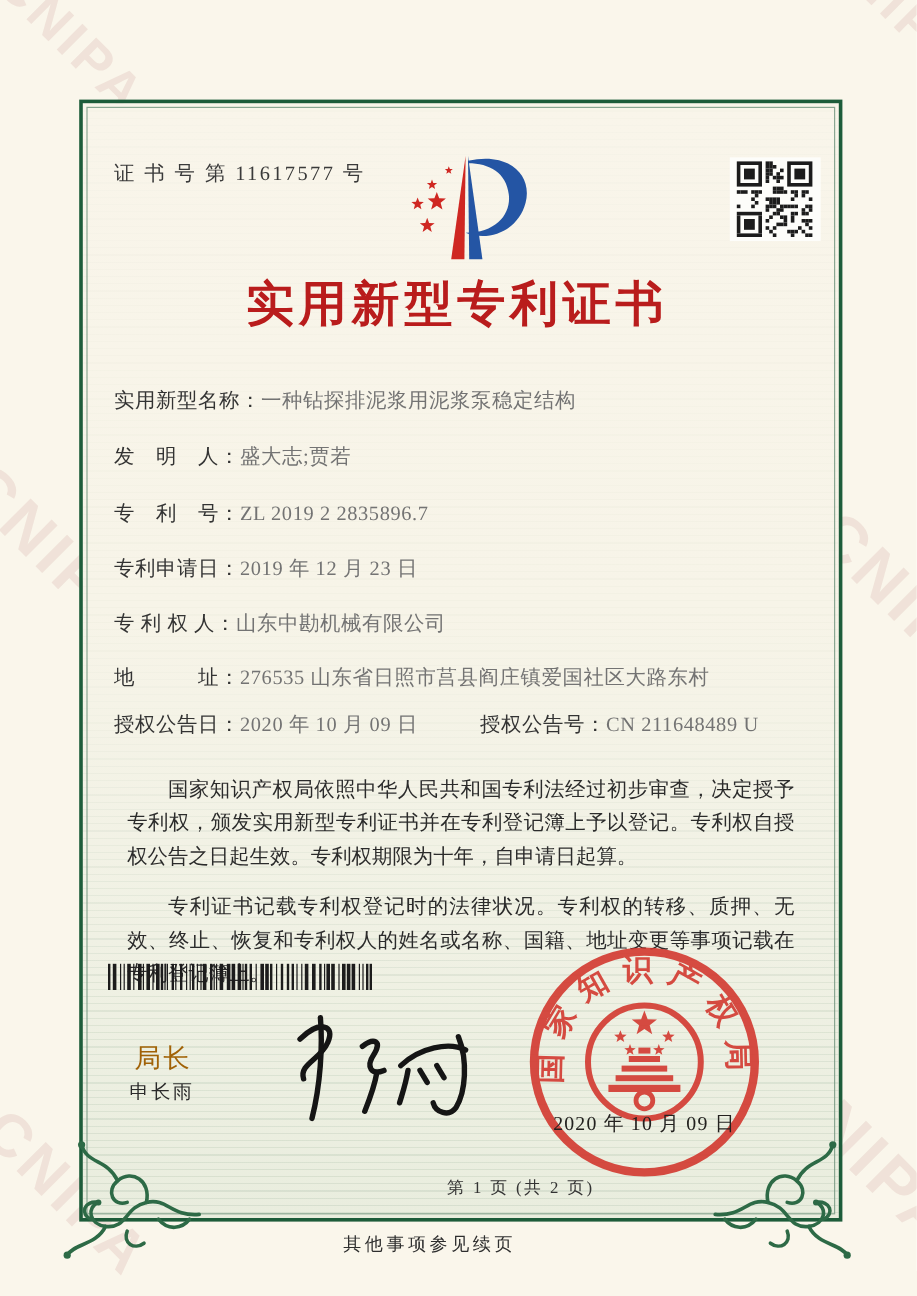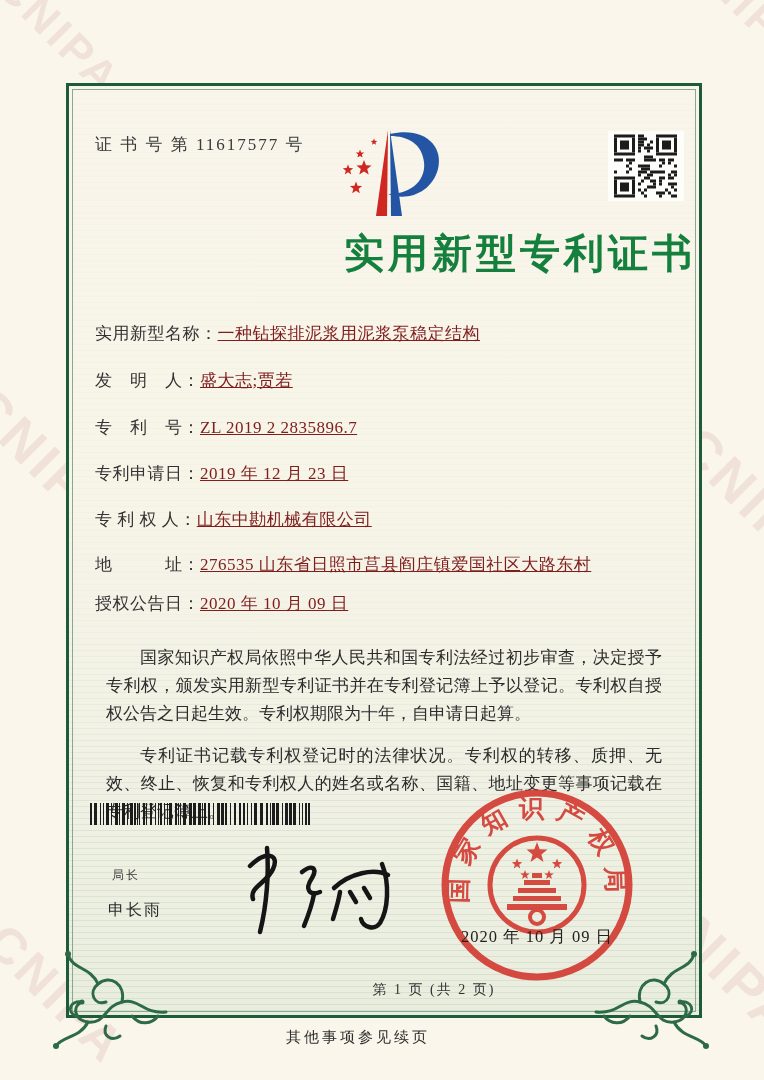--- a/index.html
+++ b/index.html
@@ -15,31 +15,31 @@
          background:linear-gradient(180deg,#f9f5ea 0%,#f7f4e8 45%,#f0f1e4 75%,#e9edde 100%);}
   #frame::before{content:"";position:absolute;inset:3px;border:1px solid #8aa792;pointer-events:none;}
   #waves{position:absolute;inset:0;
          background:repeating-linear-gradient(180deg,rgba(116,152,124,0.16) 0 1px,rgba(0,0,0,0) 1px 6px);
          -webkit-mask-image:linear-gradient(180deg,rgba(0,0,0,.12) 0%,rgba(0,0,0,.18) 55%,rgba(0,0,0,.8) 80%,rgba(0,0,0,.95) 100%);
          mask-image:linear-gradient(180deg,rgba(0,0,0,.12) 0%,rgba(0,0,0,.18) 55%,rgba(0,0,0,.8) 80%,rgba(0,0,0,.95) 100%);}
   .abs{position:absolute;z-index:3;}
   #cert-no{left:95px;top:133px;font-size:17px;letter-spacing:2px;color:#3a3a3a;}
   #logo{left:328px;top:124px;}
   #qr{left:608px;top:131px;}
-  #title{left:66px;top:226px;width:630px;text-align:right;font-size:40px;
-         font-weight:700;color:#15803d;letter-spacing:4px;}
+  #title{left:66px;top:226px;width:630px;text-align:center;font-size:40px;
+         font-weight:700;color:#b91c1c;letter-spacing:4px;}
   .field-row{left:95px;width:585px;font-size:17px;letter-spacing:.5px;color:#333;}
   .flabel{color:#333;}
-  .fvalue{color:#7f1d1d;text-decoration:underline;}
+  .fvalue{color:#737373;}
   .grant-col{position:absolute;left:305px;top:0;}
   #paras{left:92px;top:630px;width:584px;font-size:17px;line-height:28px;
          text-align:justify;color:#2b2b2b;}
   #paras p{margin:14px;text-indent:2em;}
   #barcode{left:90px;top:803px;}
-  #signer-title{left:112px;top:867px;font-size:12px;color:#404040;letter-spacing:2px;}
+  #signer-title{left:112px;top:867px;font-size:22px;color:#a16207;letter-spacing:2px;}
   #signer-name{left:108px;top:900px;font-size:16px;color:#2b2b2b;letter-spacing:2px;}
   #signature{left:222px;top:842px;}
   #seal{left:437px;top:785px;z-index:4;}
   #seal-date{left:437px;top:926px;width:200px;text-align:center;font-size:16.5px;
              color:#23211f;z-index:5;letter-spacing:1px;}
   #page-num{left:66px;top:981px;width:736px;text-align:center;font-size:14px;
             letter-spacing:2px;color:#333;z-index:5;}
   #footer-note{left:0;top:1028px;width:716px;text-align:center;font-size:15px;
                letter-spacing:3px;color:#2e2e2e;}
   .flourish{position:absolute;z-index:3;}
@@ -243,20 +243,23 @@
     <span class="flabel">专利申请日：</span><span class="fvalue">2019 年 12 月 23 日</span>
   </div>
   <div class="abs field-row" style="top:508px;">
     <span class="flabel">专 利 权 人：</span><span class="fvalue">山东中勘机械有限公司</span>
   </div>
   <div class="abs field-row" style="top:553px;">
     <span class="flabel">地　　　址：</span><span class="fvalue">276535 山东省日照市莒县阎庄镇爱国社区大路东村</span>
   </div>
   <div class="abs field-row" style="top:592px;">
     <span class="flabel">授权公告日：</span><span class="fvalue">2020 年 10 月 09 日</span>
+    <span class="grant-col">
+      <span class="flabel">授权公告号：</span><span class="fvalue">CN 211648489 U</span>
+    </span>
   </div>
 
   <div class="abs" id="paras">
     <p>国家知识产权局依照中华人民共和国专利法经过初步审查，决定授予专利权，颁发实用新型专利证书并在专利登记簿上予以登记。专利权自授权公告之日起生效。专利权期限为十年，自申请日起算。</p>
     <p>专利证书记载专利权登记时的法律状况。专利权的转移、质押、无效、终止、恢复和专利权人的姓名或名称、国籍、地址变更等事项记载在专利登记簿上。</p>
   </div>
 
   <svg class="abs" id="barcode" width="224" height="24" viewBox="0 0 224 24">
     <g id="barcode-bars" fill="#1c1c1c">
         <rect x="0" y="0" width="2" height="22"></rect>

